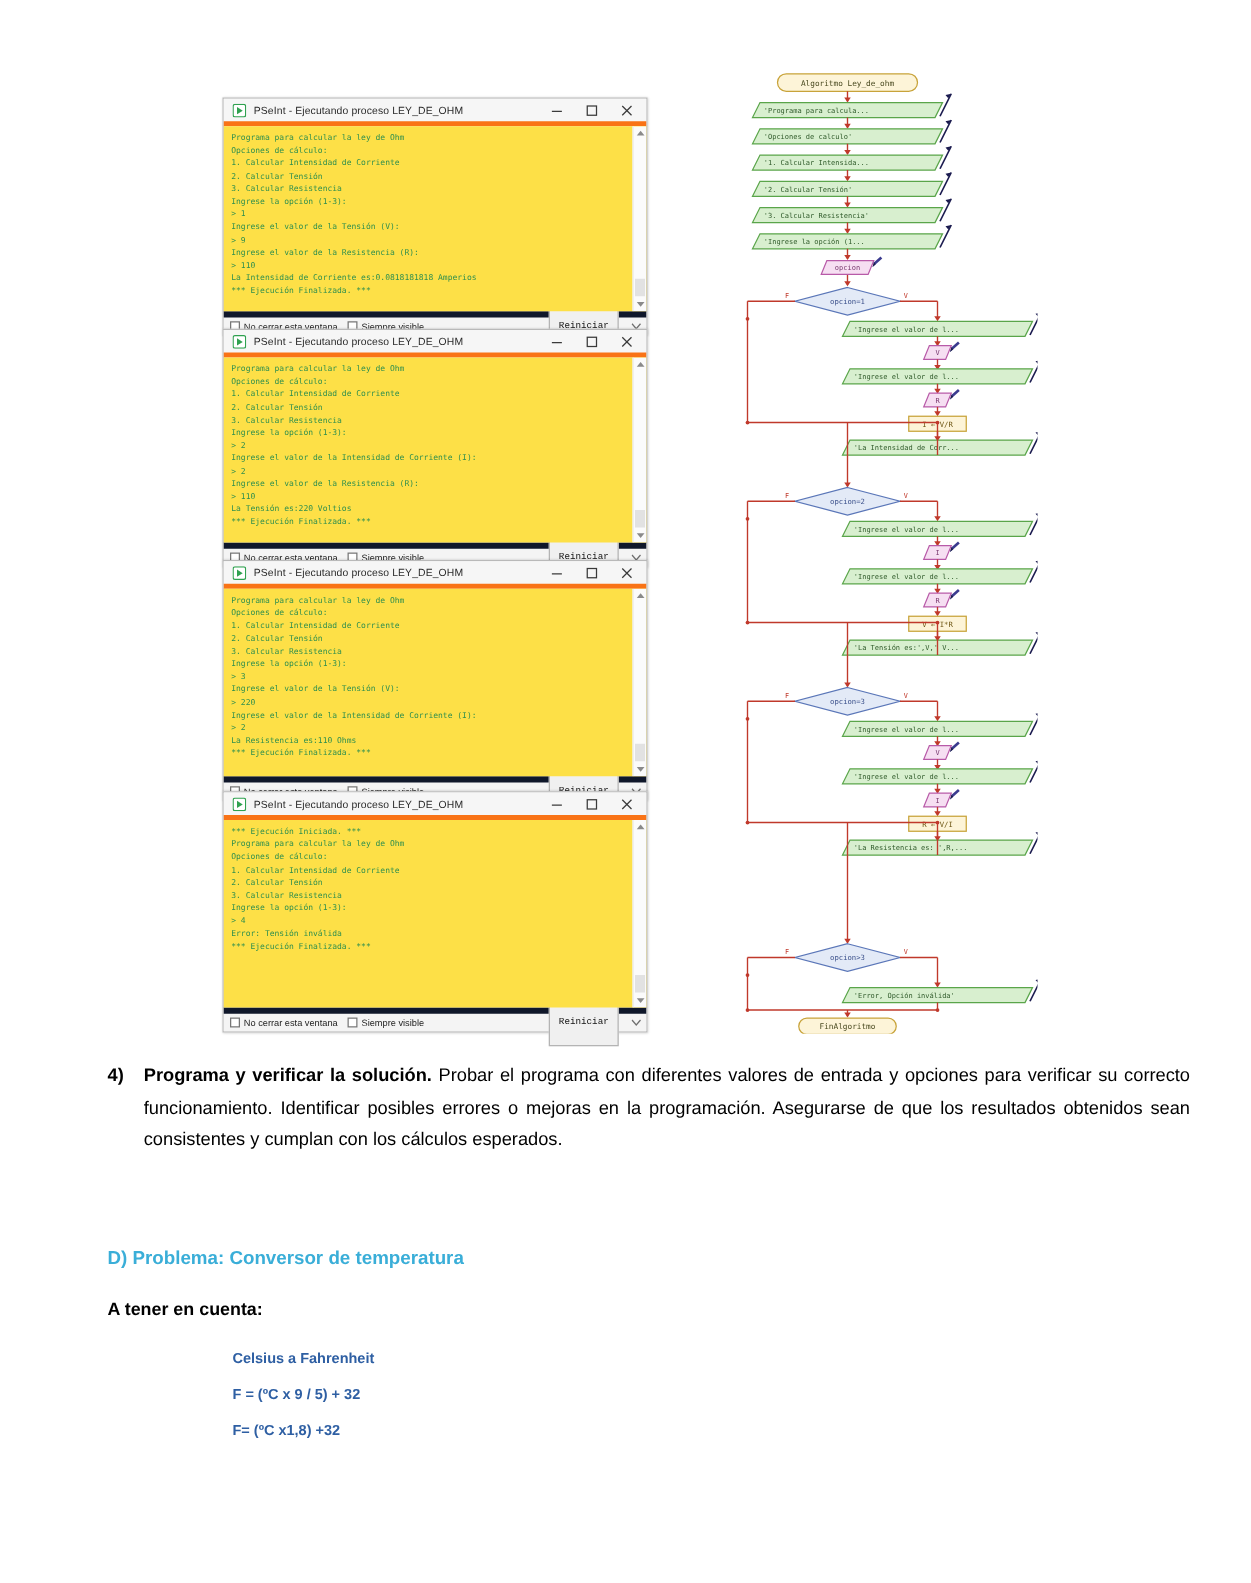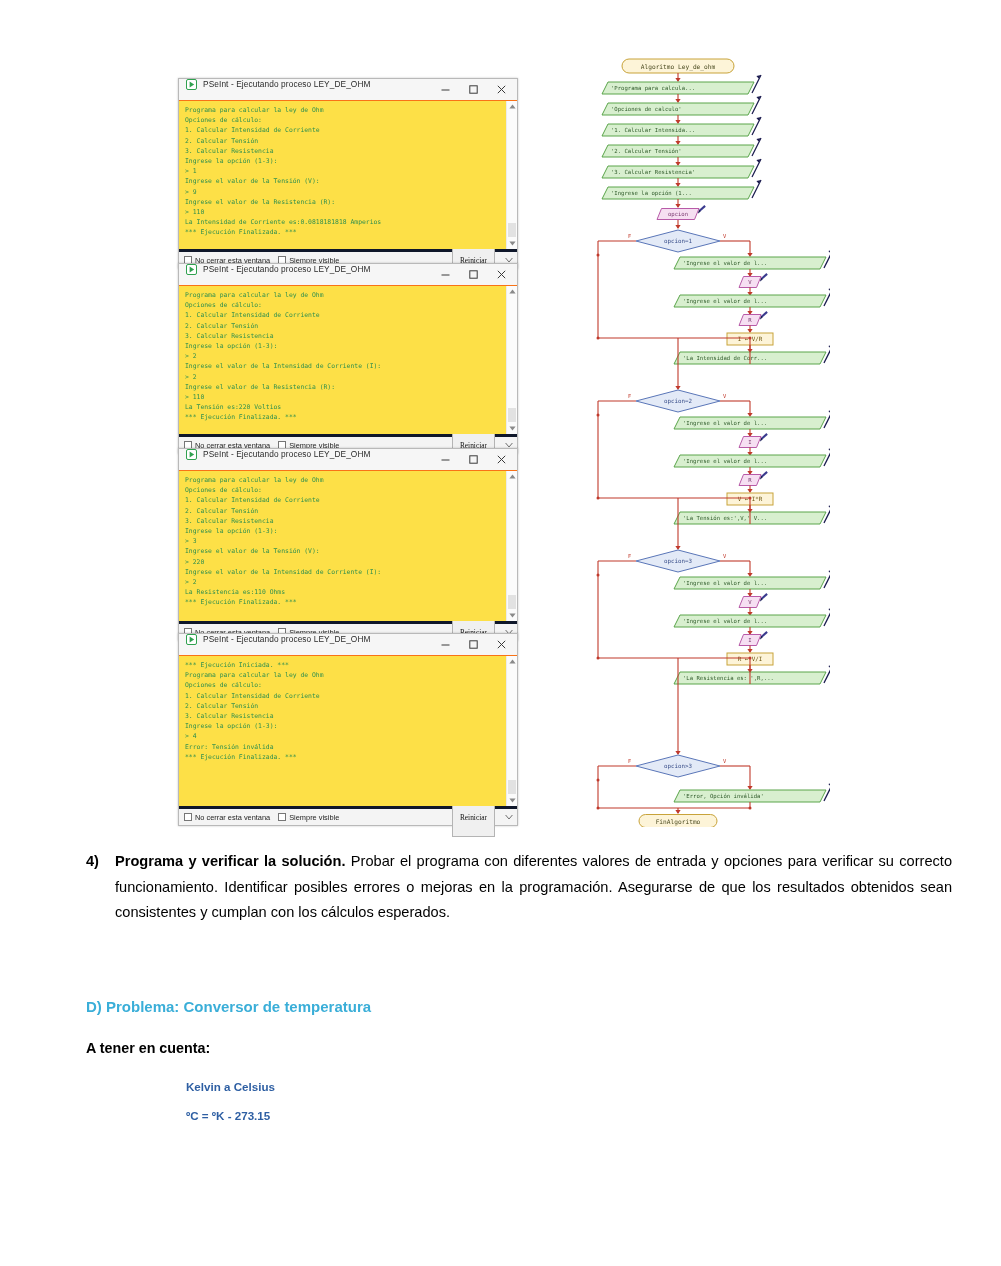--- a/index.html
+++ b/index.html
@@ -23,22 +23,22 @@
     position:absolute;
     width:340px;
     background:#fdfdfd;
     border:1px solid #b9b9b9;
     box-shadow:0 0 2px rgba(0,0,0,0.22);
     font-family:"DejaVu Sans", sans-serif;
   }
   .win-titlebar{
     height:22px;
     background:#f6f6f6;
-    border-bottom:1px solid #f97316;
-    display:flex; align-items:flex-start;
+    border-bottom:4px solid #f97316;
+    display:flex; align-items:center;
     padding:0 2px 0 7px;
   }
   .win-icon{
     width:11px;height:11px;margin-right:6px;flex:0 0 auto;
     position:relative;
   }
   .win-icon svg{display:block;}
   .win-title{
     font-size:8.3px; color:#2b2b2b; letter-spacing:.1px;
     white-space:nowrap; flex:1 1 auto;
@@ -80,42 +80,42 @@
   .win-scroll .arrow-up{top:0;}
   .win-scroll .arrow-dn{bottom:0;}
   .win-scroll .thumb{
     position:absolute; left:1px; right:1px; bottom:12px; height:14px;
     background:#e2e2e2;
   }
 
   .win-footer{
     height:19px;
     background:#f4f4f4;
-    border-top:3px solid #0f172a;
+    border-top:5px solid #0f172a;
     display:flex; align-items:center;
     padding:0 2px 0 5px;
     gap:8px;
   }
   .chk{
     display:flex;align-items:center;gap:3px;
     font-size:7.4px;color:#1d1d1d;white-space:nowrap;
     font-family:"Liberation Sans", sans-serif;
   }
   .chk .box{
     width:8px;height:8px;border:1px solid #767676;background:#fff;flex:0 0 auto;
   }
   .footer-spacer{flex:1 1 auto;}
   .btn-reiniciar{
     font-size:7.4px;
     padding:14px 7px;
     border:1px solid #b4b4b4;
     background:#f0f0f0;
     color:#111;
     white-space:nowrap;
-    font-family:Liberation Serif, serif;
+    font-family:Liberation Mono, monospace;
   }
   .footer-caret{
     width:12px;height:14px;display:flex;align-items:center;justify-content:center;
     color:#6f6f6f;
   }
 
   
   #flowchart{
     position:absolute;
     left:560px; top:52px;
@@ -773,17 +773,18 @@
 
 <div class="doc-para" id="para-4">
   <span class="marker">4)</span>
   <span class="ptext"><b>Programa y verificar la solución.</b><span> Probar el programa con diferentes valores de entrada y opciones para verificar su correcto funcionamiento. Identificar posibles errores o mejoras en la programación. Asegurarse de que los resultados obtenidos sean consistentes y cumplan con los cálculos esperados.</span></span>
 </div>
 
 <div class="doc-para" id="heading-d" style="color: rgb(58, 174, 216);">D) Problema: Conversor de temperatura</div>
 <div class="doc-para" id="subheading-a">A tener en cuenta:</div>
 
 <div id="formula-table">
-    <div class="fcol c3">
-      <div class="fhead" style="color: rgb(46, 95, 163);">Kelvin a Celsius</div>
-      <div class="frow" style="color: rgb(46, 95, 163);">ºC =  ºK - 273.15</div>
+    <div class="fcol c0">
+      <div class="fhead" style="color: rgb(46, 95, 163);">Celsius a Fahrenheit</div>
+      <div class="frow" style="color: rgb(46, 95, 163);">F = (ºC x 9 / 5) + 32</div>
+      <div class="frow" style="color: rgb(46, 95, 163);">F= (ºC x1,8) +32</div>
     </div>
   </div>
 
 </body></html>

